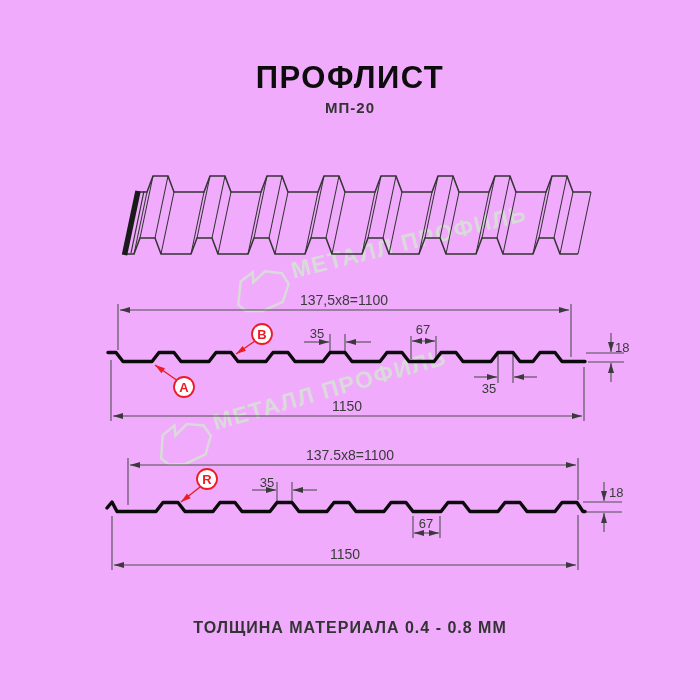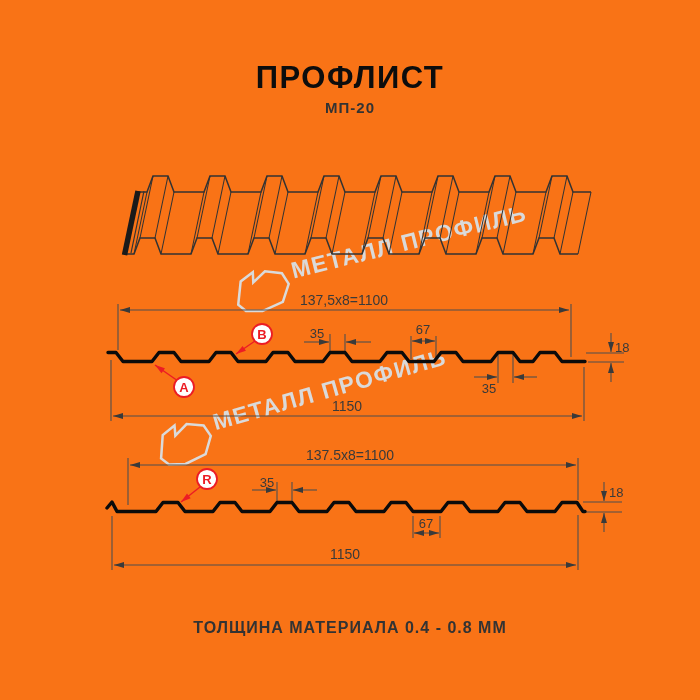--- a/index.html
+++ b/index.html
@@ -1,16 +1,16 @@
 <!DOCTYPE html>
 <html><head>
 <meta charset="utf-8">
 <style>
   html,body{margin:0;padding:0;background:#ffffff;}
-  .page{position:relative;width:700px;height:700px;background:#f97316;overflow:hidden;
+  .page{position:relative;width:700px;height:700px;background:#f0abfc;overflow:hidden;
         font-family:"Liberation Sans", sans-serif;}
   svg text{font-family:"Liberation Sans", sans-serif;}
   .dimtxt{fill:#3a3a3a;font-size:14px;}
   .dimtxt-s{fill:#3a3a3a;font-size:13px;}
   .redtxt{fill:#ec1c24;font-weight:bold;}
 </style>
 </head>
 <body>
 
 <div class="page">

